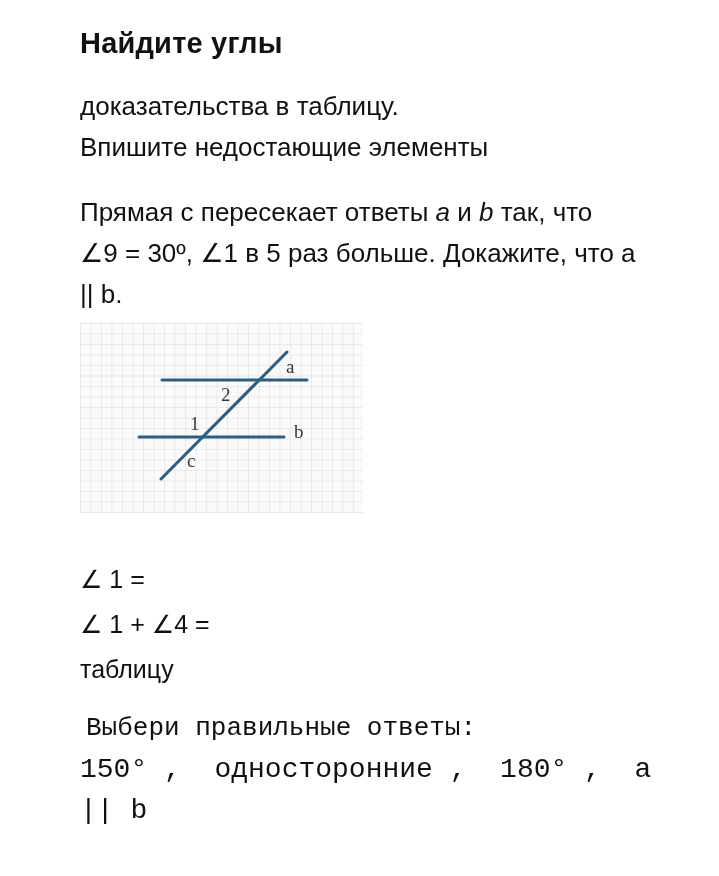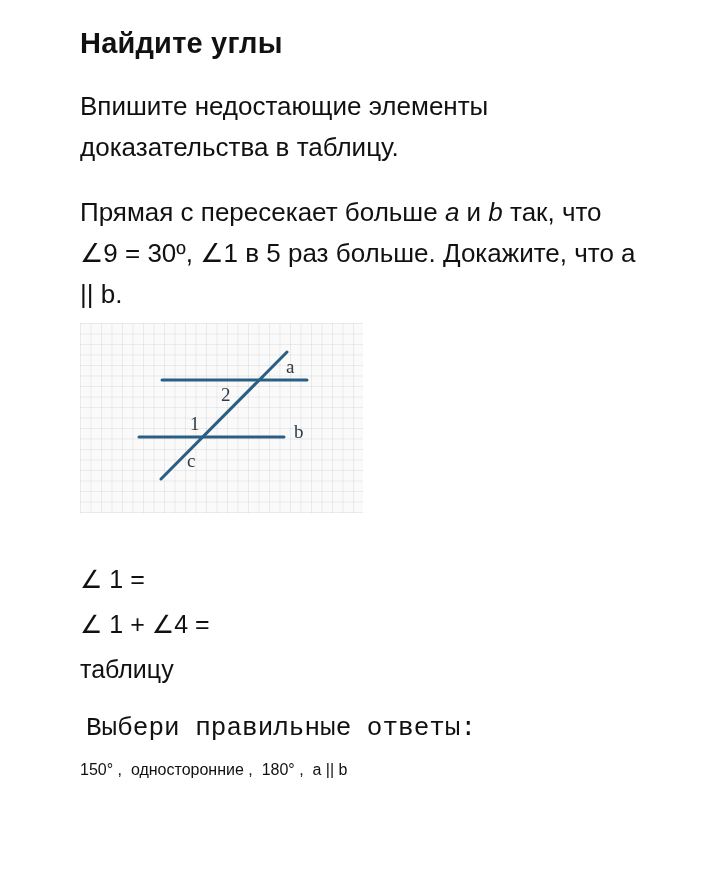--- a/index.html
+++ b/index.html
@@ -57,39 +57,40 @@
     white-space: pre-wrap;
   }
   .answers { margin-top: 16px; }
   .answers-prompt {
     font-size: 26px;
     line-height: 41px;
     padding-left: 6px;
     font-family: Liberation Mono, monospace;
   }
   .answers-options {
-    font-size: 16px;
+    font-size: 28px;
     line-height: 41px;
     white-space: pre-wrap;
+    font-family: Liberation Mono, monospace;
   }
 </style>
 </head>
 <body>
 
 <div class="content">
 
   <div class="title">Найдите углы</div>
 
   <div class="instruction">
+      <div>доказательства в таблицу.</div>
       <div>Впишите недостающие элементы</div>
-      <div>доказательства в таблицу.</div>
     </div>
 
   <div class="problem">
-      <div><span>Прямая с пересекает больше </span><span style="font-style: italic;">a</span><span> и </span><span style="font-style: italic;">b</span><span> так, что</span></div>
+      <div><span>Прямая с пересекает ответы </span><span style="font-style: italic;">a</span><span> и </span><span style="font-style: italic;">b</span><span> так, что</span></div>
       <div><span>∠9 = 30º, ∠1 в 5 раз больше. Докажите, что a</span></div>
       <div><span>|| b.</span></div>
     </div>
 
   <div class="diagram">
     <svg width="283" height="190" viewBox="0 0 283 190">
       <line x1="82" y1="57" x2="227" y2="57" stroke-width="3" stroke-linecap="round" stroke="#2a5f83"></line>
       <line x1="59" y1="114" x2="204" y2="114" stroke-width="3" stroke-linecap="round" stroke="#2a5f83"></line>
       <line x1="81" y1="156" x2="207" y2="29" stroke-width="3" stroke-linecap="round" stroke="#2a5f83"></line>
       <text x="206" y="50" fill="#2e3b47">a</text>

